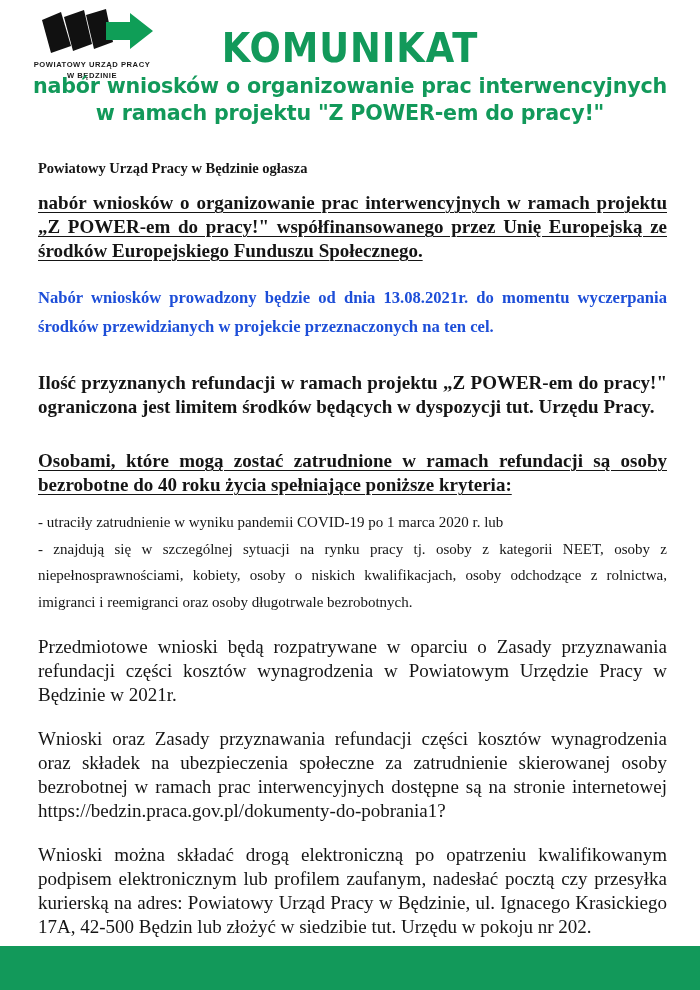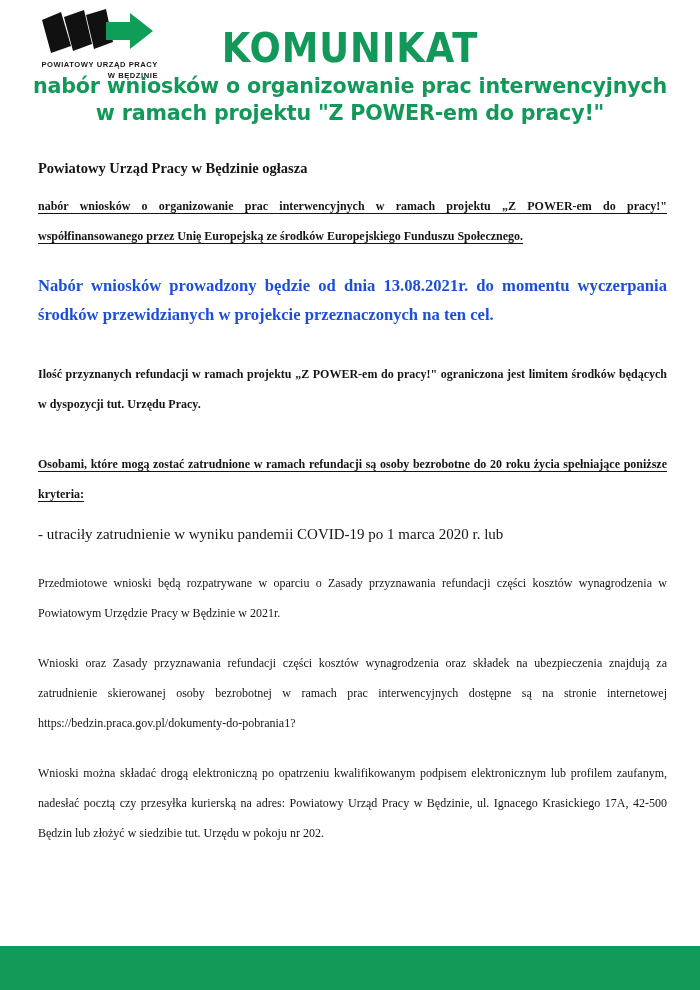--- a/index.html
+++ b/index.html
@@ -37,21 +37,21 @@
     width: 132px;
     height: 86px;
   }
   .logo-mark {
     position: relative;
     width: 132px;
     height: 52px;
   }
   .logo-mark svg { display: block; }
   .logo-text {
-    text-align: right;
+    text-align: center;
     font-family: "Liberation Sans", "DejaVu Sans", sans-serif;
     font-weight: 700;
     font-size: 7.6px;
     letter-spacing: 0.55px;
     color: #1a1a1a;
     line-height: 10.5px;
     margin-top: 2px;
     width: 132px;
   }
 
@@ -100,22 +100,22 @@
     font-weight: 700;
     font-size: 14.5px;
     line-height: 20px;
     margin: 0 0 13px 0;
   }
 
   p {
     margin: 0;
     text-align: justify;
     text-justify: inter-word;
-    font-size: 12px;
-    line-height: 30px;
+    font-size: 19px;
+    line-height: 24px;
   }
 
   .bold { font-weight: 700; }
   .underline-bold {
     font-weight: 700;
     text-decoration: underline;
     text-underline-offset: 2.5px;
     text-decoration-thickness: 1px;
   }
   .green-lead {
@@ -179,26 +179,27 @@
 
     <div class="h-center">Powiatowy Urząd Pracy w Będzinie ogłasza</div>
 
     <p class="underline-bold">nabór wniosków o organizowanie prac interwencyjnych w ramach projektu „Z POWER-em do pracy!" współfinansowanego przez Unię Europejską ze środków Europejskiego Funduszu Społecznego.</p>
 
     <p class="green-lead gap-md">Nabór wniosków prowadzony będzie od dnia 13.08.2021r. do momentu wyczerpania środków przewidzianych w projekcie przeznaczonych na ten cel.</p>
 
 
     <p class="bold gap-lg">Ilość przyznanych refundacji w ramach projektu „Z POWER-em do pracy!" ograniczona jest limitem środków będących w dyspozycji tut. Urzędu Pracy.</p>
 
-    <p class="underline-bold gap-lg">Osobami, które mogą zostać zatrudnione w ramach refundacji są osoby bezrobotne do 20 roku życia spełniające poniższe kryteria:</p>
+    <p class="underline-bold gap-lg">Osobami, które mogą zostać zatrudnione w ramach refundacji są osoby bezrobotne do 40 roku życia spełniające poniższe kryteria:</p>
 
     <p class="bullet bullet-first gap-sm">-  utraciły zatrudnienie w wyniku pandemii COVID-19 po 1 marca 2020 r. lub</p>
+    <p class="bullet">-  znajdują się w szczególnej sytuacji na rynku pracy tj. osoby z kategorii NEET, osoby z niepełnosprawnościami, kobiety, osoby o niskich kwalifikacjach, osoby odchodzące z rolnictwa, imigranci i reemigranci oraz osoby długotrwale bezrobotnych.</p>
 
     <p class="gap-md">Przedmiotowe wnioski będą rozpatrywane w oparciu o Zasady przyznawania refundacji części kosztów wynagrodzenia w Powiatowym Urzędzie Pracy w Będzinie w 2021r.</p>
 
-    <p class="gap-md">Wnioski oraz Zasady przyznawania refundacji części kosztów wynagrodzenia oraz składek na ubezpieczenia znajdują za zatrudnienie skierowanej osoby bezrobotnej w ramach prac interwencyjnych dostępne są na stronie internetowej https://bedzin.praca.gov.pl/dokumenty-do-pobrania1?</p>
+    <p class="gap-md">Wnioski oraz Zasady przyznawania refundacji części kosztów wynagrodzenia oraz składek na ubezpieczenia społeczne za zatrudnienie skierowanej osoby bezrobotnej w ramach prac interwencyjnych dostępne są na stronie internetowej https://bedzin.praca.gov.pl/dokumenty-do-pobrania1?</p>
 
     <p class="gap-md">Wnioski można składać drogą elektroniczną po opatrzeniu kwalifikowanym podpisem elektronicznym lub profilem zaufanym, nadesłać pocztą czy przesyłka kurierską na adres: Powiatowy Urząd Pracy w Będzinie, ul. Ignacego Krasickiego 17A, 42-500 Będzin lub złożyć w siedzibie tut. Urzędu w pokoju nr 202.</p>
 
   </div>
 
   <div class="footer-bar"></div>
 </div>
 
 </body></html>

